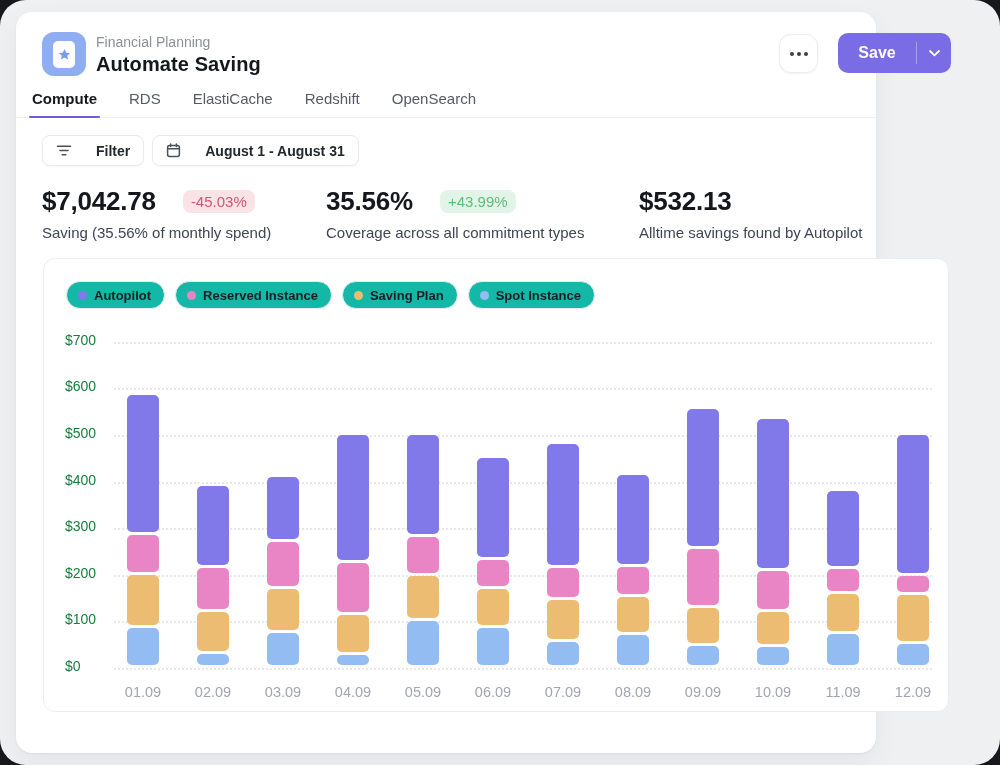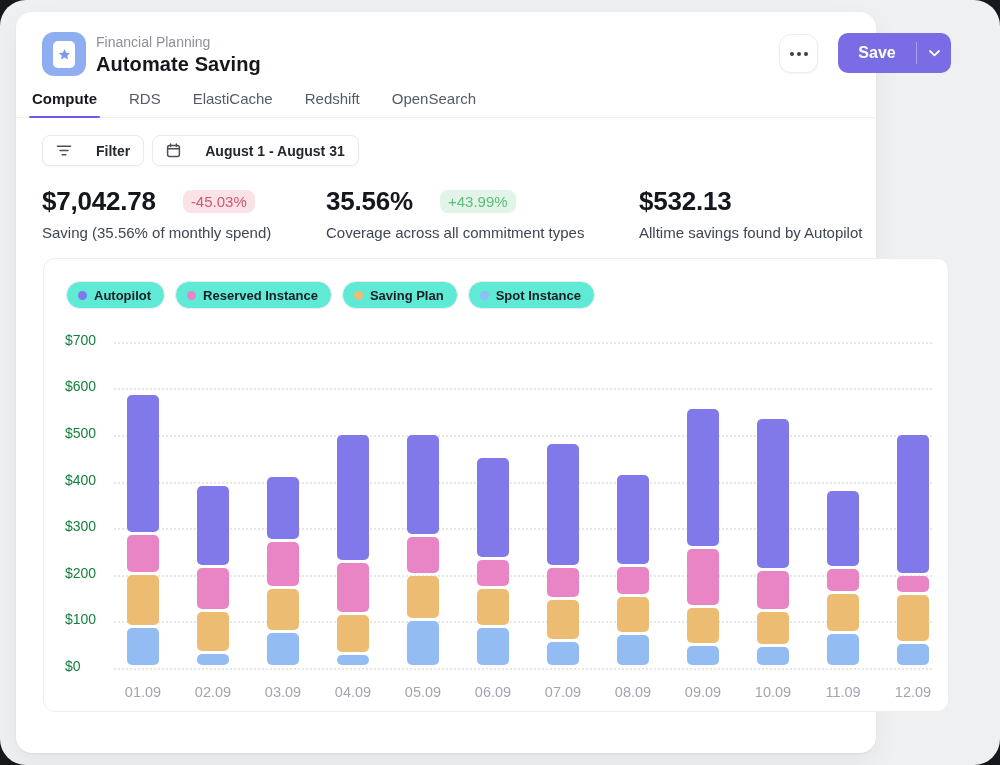--- a/index.html
+++ b/index.html
@@ -56,21 +56,21 @@
   .badge.negative { background:#F9E3E7; color:#D2566F; }
   .badge.positive { background:#E2F4E7; color:#5CBC7A; }
   .stat-label { margin-top:7px; font-size:15px; color:#3E4553; }
 
   
   .chart-card { position:absolute; left:27px; top:246px; width:906px; height:454px;
     background:#fff; border:1px solid #ECEDF0; border-radius:12px; }
   .legend { position:absolute; left:22px; top:22px; display:flex; gap:10px; }
   .legend-pill { display:flex; align-items:center; gap:7px; height:28px; padding:0 13px 0 11px;
     border:1px solid #EAEBEE; border-radius:999px; font-size:13px; font-weight:600;
-    color:#1A1D23; background:#5eead4; cursor:pointer; }
+    color:#1A1D23; background:#14b8a6; cursor:pointer; }
   .legend-dot { width:9px; height:9px; border-radius:50%; }
 
   .gridline { position:absolute; border-top:2px dotted #E6E7EB; height:0; }
   .ytick { position:absolute; font-size:14px; color:#15803d; }
   .xtick { position:absolute; font-size:14.5px; color:#A0A5AF; text-align:center; width:60px; }
   .seg { position:absolute; width:32px; border-radius:5px; }
 </style>
 </head>
 <body>
 

